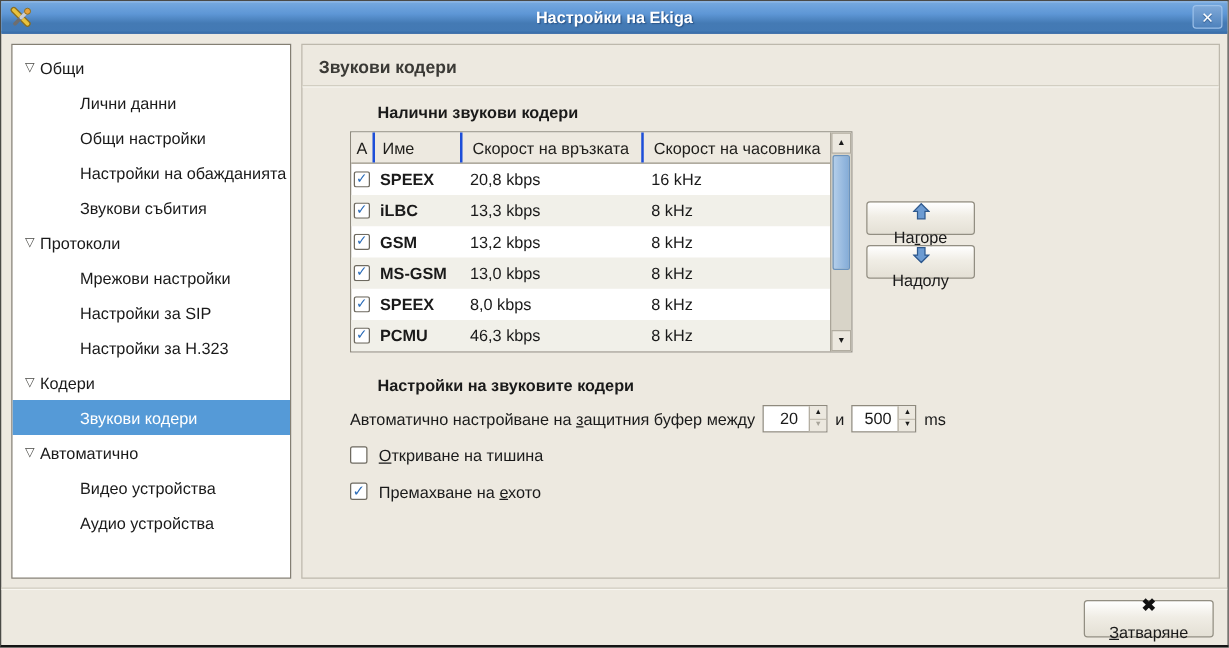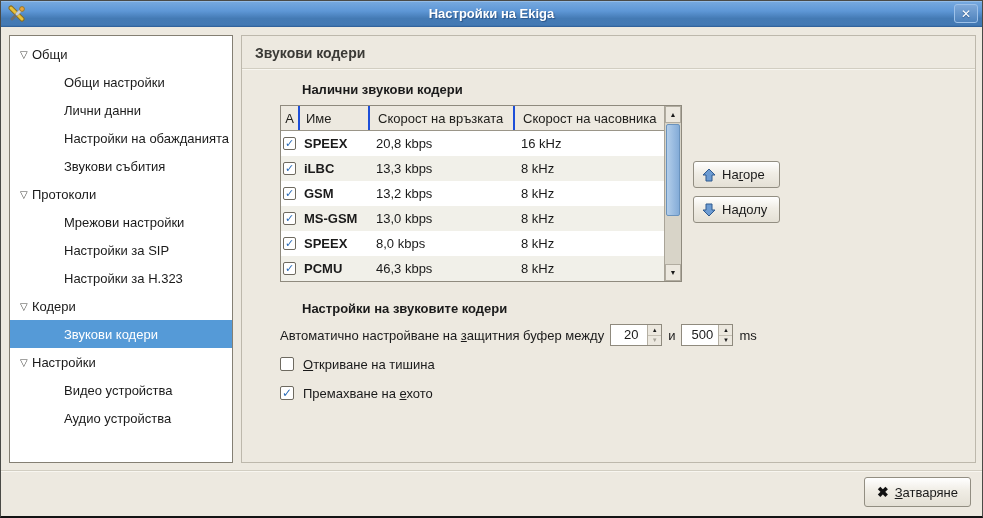--- a/index.html
+++ b/index.html
@@ -94,21 +94,21 @@
     position: absolute; left: 1px; right: 1px; top: 18px; height: 92px; border-radius: 2px;
     background: linear-gradient(to right, #B3CEEA, #84ACD8); border: 1px solid #6A93BE;
   }
 
   
   .updown { display: flex; flex-direction: column; gap: 8px; margin-left: 11px; margin-top: 56px; }
   .btn {
     display: inline-flex; align-items: center; justify-content: center; gap: 6px;
     background: linear-gradient(to bottom, #FFFFFF, #F0EDE5 45%, #E4E0D5);
     border: 1px solid #928E82; border-radius: 3px; font-size: 13px; color:#1a1a1a;
-    padding: 4px 12px; cursor: default;
+    padding: 4px 12px; cursor: default; flex-direction: column;
   }
   .updown .btn { width: 87px; height: 27px; padding: 0 8px; justify-content: flex-start; }
   .mnemonic { text-decoration: underline; }
   .arrow-svg { width: 14px; height: 14px; flex: 0 0 auto; }
 
   
   .section2 { margin-top: 19px; }
   .jitter-row { margin-left: 38px; display: flex; align-items: center; }
   .spin {
     width: 52px; height: 22px; background: #fff; border: 1px solid #8F8A7E;
@@ -153,24 +153,24 @@
   </div>
 
   <div class="content">
 
     <div class="sidebar">
       <div class="tree-row">
         <span class="expander">▽</span>
         <span class="tree-group-label">Общи</span>
       </div>
       <div class="tree-row">
+        <span class="tree-child">Лични данни</span>
+      </div>
+      <div class="tree-row">
         <span class="tree-child">Общи настройки</span>
-      </div>
-      <div class="tree-row">
-        <span class="tree-child">Лични данни</span>
       </div>
       <div class="tree-row">
         <span class="tree-child">Настройки на обажданията</span>
       </div>
       <div class="tree-row">
         <span class="tree-child">Звукови събития</span>
       </div>
 
       <div class="tree-row">
         <span class="expander">▽</span>
@@ -189,21 +189,21 @@
       <div class="tree-row">
         <span class="expander">▽</span>
         <span class="tree-group-label">Кодери</span>
       </div>
       <div class="tree-row selected">
         <span class="tree-child">Звукови кодери</span>
       </div>
 
       <div class="tree-row">
         <span class="expander">▽</span>
-        <span class="tree-group-label">Настройки</span>
+        <span class="tree-group-label">Автоматично</span>
       </div>
       <div class="tree-row">
         <span class="tree-child">Видео устройства</span>
       </div>
       <div class="tree-row">
         <span class="tree-child">Аудио устройства</span>
       </div>
     </div>
 
     <div class="main">

